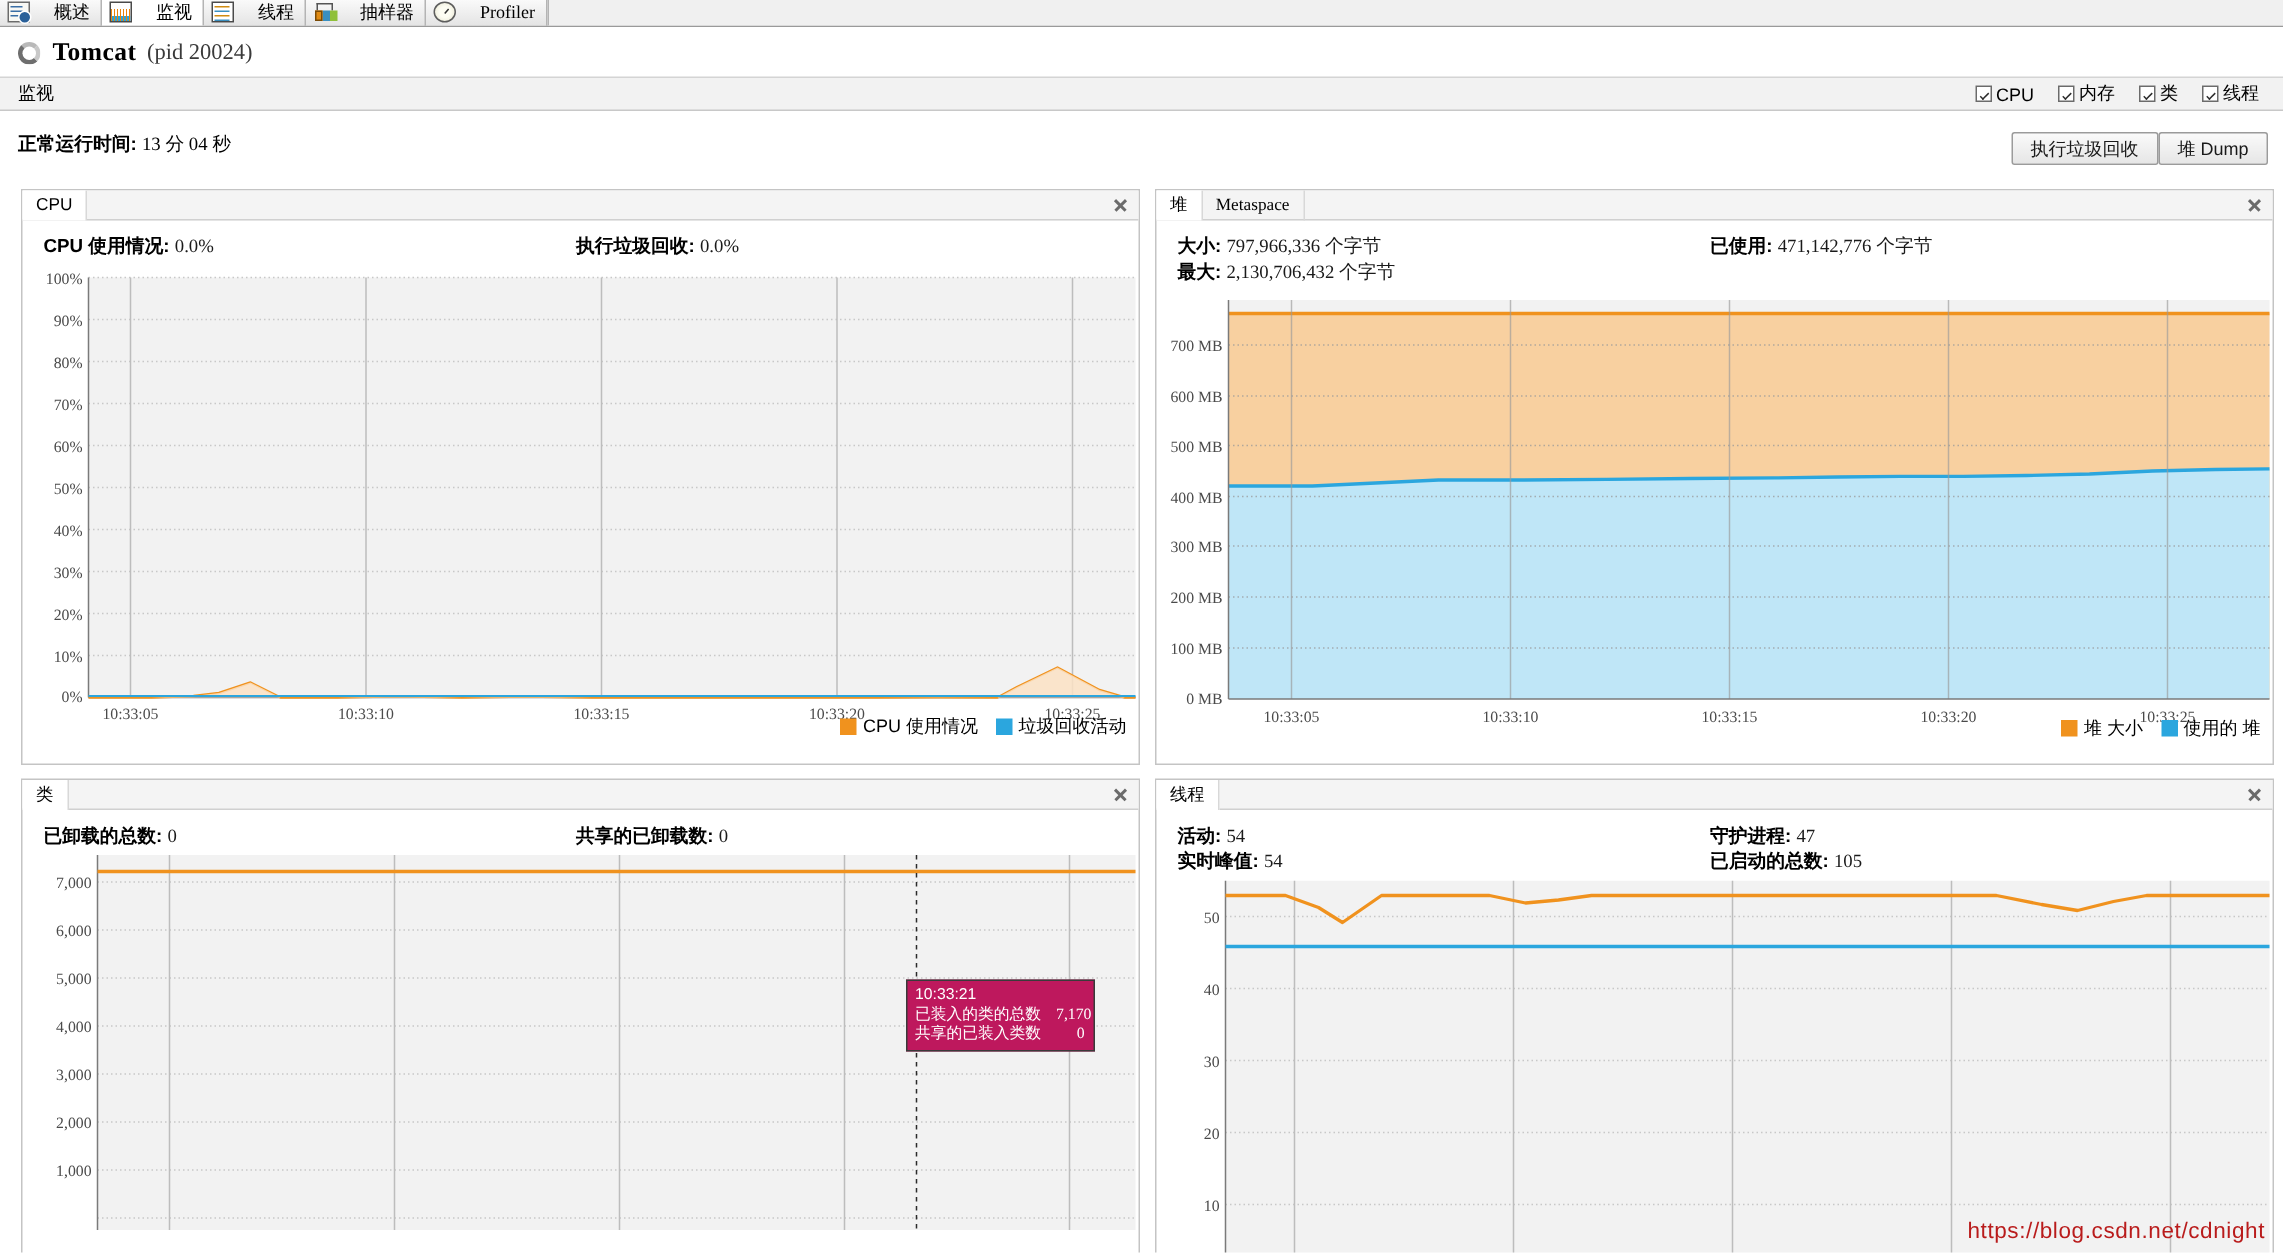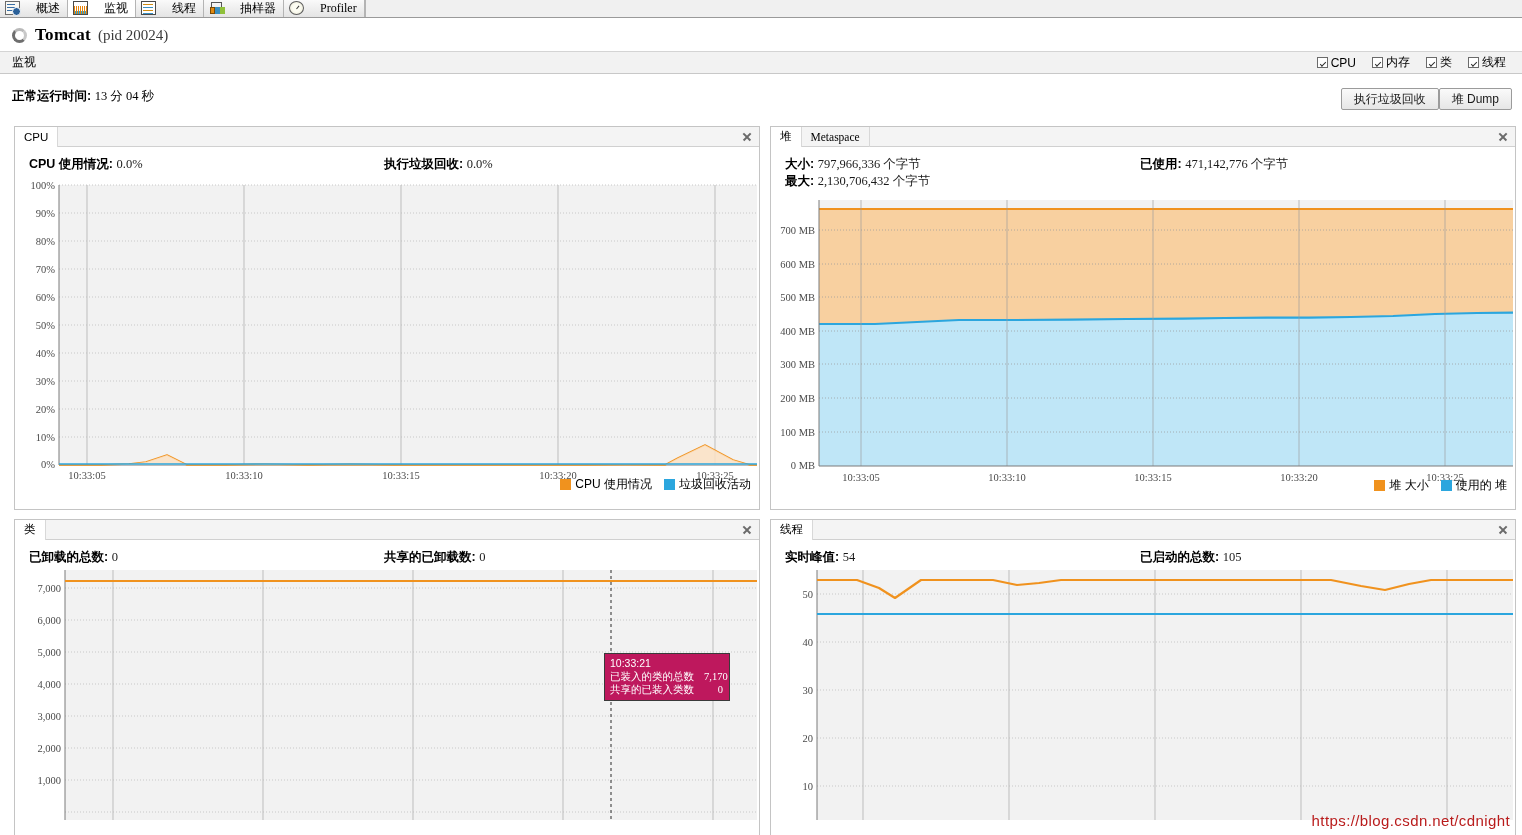--- a/index.html
+++ b/index.html
@@ -491,20 +491,30 @@
 
   <div class="panel" style="left:770px; top:519px; width:746px; height:330px;">
     <div class="panel-hdr">
       <div class="ptab active">线程</div>
       <div class="pfill"></div>
       <div class="pclose"></div>
     </div>
     <div class="stats">
       <div class="row">
         <div class="c1">
+          <span class="lbl">活动:</span>
+          <span class="num">54</span>
+        </div>
+        <div>
+          <span class="lbl">守护进程:</span>
+          <span class="num">47</span>
+        </div>
+      </div>
+      <div class="row">
+        <div class="c1">
           <span class="lbl">实时峰值:</span>
           <span class="num">54</span>
         </div>
         <div>
           <span class="lbl">已启动的总数:</span>
           <span class="num">105</span>
         </div>
       </div>
     </div>
 

